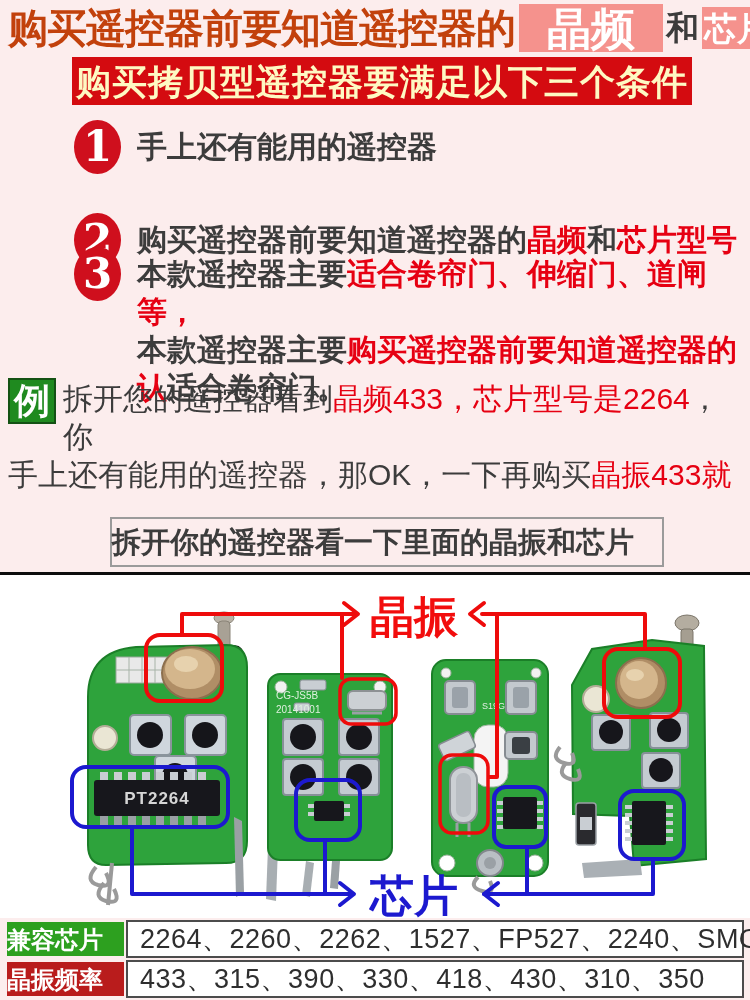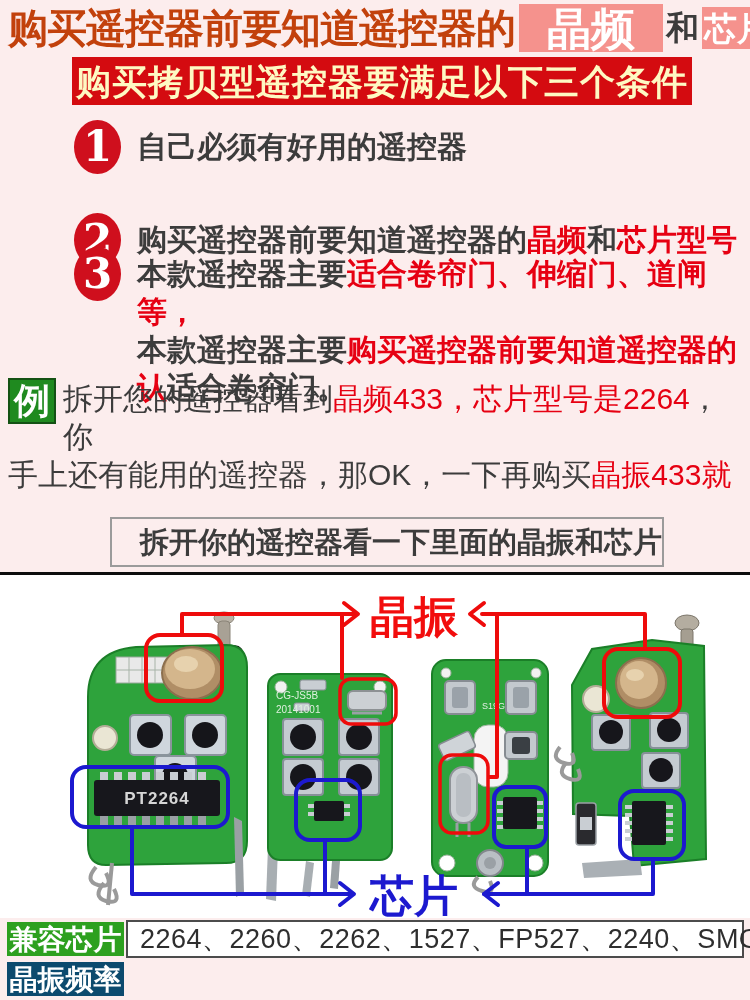--- a/index.html
+++ b/index.html
@@ -55,37 +55,37 @@
     background:#1f8a1f;border:2px solid #145214;box-sizing:border-box;
     color:#fff;font-size:36px;font-weight:bold;text-align:center;line-height:42px;
   }
   .example .etext{font-size:30px;font-weight:normal;line-height:38px;}
   .example .etext .tline:first-child{padding-left:55px;}
 
   
   .note{
     position:absolute;top:517px;left:110px;width:550px;height:46px;
     border:2px solid #9b9b9b;box-sizing:content-box;
-    text-align:right;line-height:46px;font-size:29px;font-weight:bold;color:#3c3c3c;
+    text-align:left;line-height:46px;font-size:29px;font-weight:bold;color:#3c3c3c;
     white-space:nowrap;
   }
 
   
   .photo{
     position:absolute;top:572px;left:0;width:750px;height:346px;
     background:#ffffff;border-top:3px solid #0d0d0d;box-sizing:border-box;
   }
 
   
   .trow{position:absolute;left:0;width:750px;height:38px;}
   .trow1{top:920px;}
   .trow2{top:960px;}
   .tlabel{
     position:absolute;left:7px;top:2px;width:117px;height:34px;
-    color:#fff;font-size:28px;font-weight:bold;text-align:center;line-height:35px;
+    color:#fff;font-size:24px;font-weight:bold;text-align:left;line-height:35px;
     letter-spacing:0px;white-space:nowrap;
   }
   .tvalue{
     position:absolute;left:126px;right:6px;top:0;height:34px;
     background:#fff;border:2px solid #4c4c4c;
     font-size:27px;color:#2e2e2e;line-height:34px;padding-left:12px;
     white-space:nowrap;letter-spacing:0.5px;
   }
   svg text{font-family:"Liberation Sans","DejaVu Sans",sans-serif;}
 </style>
@@ -97,21 +97,21 @@
   <span class="hl1" style="background: rgb(245, 146, 141);">晶频</span>
   <span class="conj">和</span>
   <span class="hl2" style="background: rgb(245, 146, 141);">芯片型号</span>
 </div>
 
 <div class="banner" style="background: rgb(212, 11, 16);">购买拷贝型遥控器要满足以下三个条件</div>
 
 <div class="cond cond1">
   <div class="num" style="background: rgb(207, 15, 29);">1</div>
   <div class="ctext">
-      <div class="tline"><span class="seg-dark">自己必须有好用的遥控器</span></div>
+      <div class="tline"><span class="seg-dark">手上还有能用的遥控器</span></div>
     </div>
 </div>
 <div class="cond cond2">
   <div class="num" style="background: rgb(207, 15, 29);">2</div>
   <div class="ctext">
       <div class="tline"><span class="seg-dark">购买遥控器前要知道遥控器的</span><span class="seg-red">晶频</span><span class="seg-dark">和</span><span class="seg-red">芯片型号</span></div>
     </div>
 </div>
 <div class="cond cond3">
   <div class="num" style="background: rgb(207, 15, 29);">3</div>
@@ -369,14 +369,15 @@
   </g>
   <text x="414" y="336" text-anchor="middle" font-size="44" font-weight="bold" fill="#1c19cf">芯片</text>
 </svg>
 </div>
 
 <div class="trow trow1">
   <div class="tlabel" style="background: rgb(45, 160, 31);">兼容芯片</div>
   <div class="tvalue">2264、2260、2262、1527、FP527、2240、SMC918等</div>
 </div>
 <div class="trow trow2">
-  <div class="tlabel" style="background: #0c4a6e; font-family: Liberation Serif, serif;">晶振频率</div>
+  <div class="tlabel" style="background: #b91c1c;">晶振频率</div>
+  <div class="tvalue">433、315、390、330、418、430、310、350</div>
 </div>
 
 </body></html>

